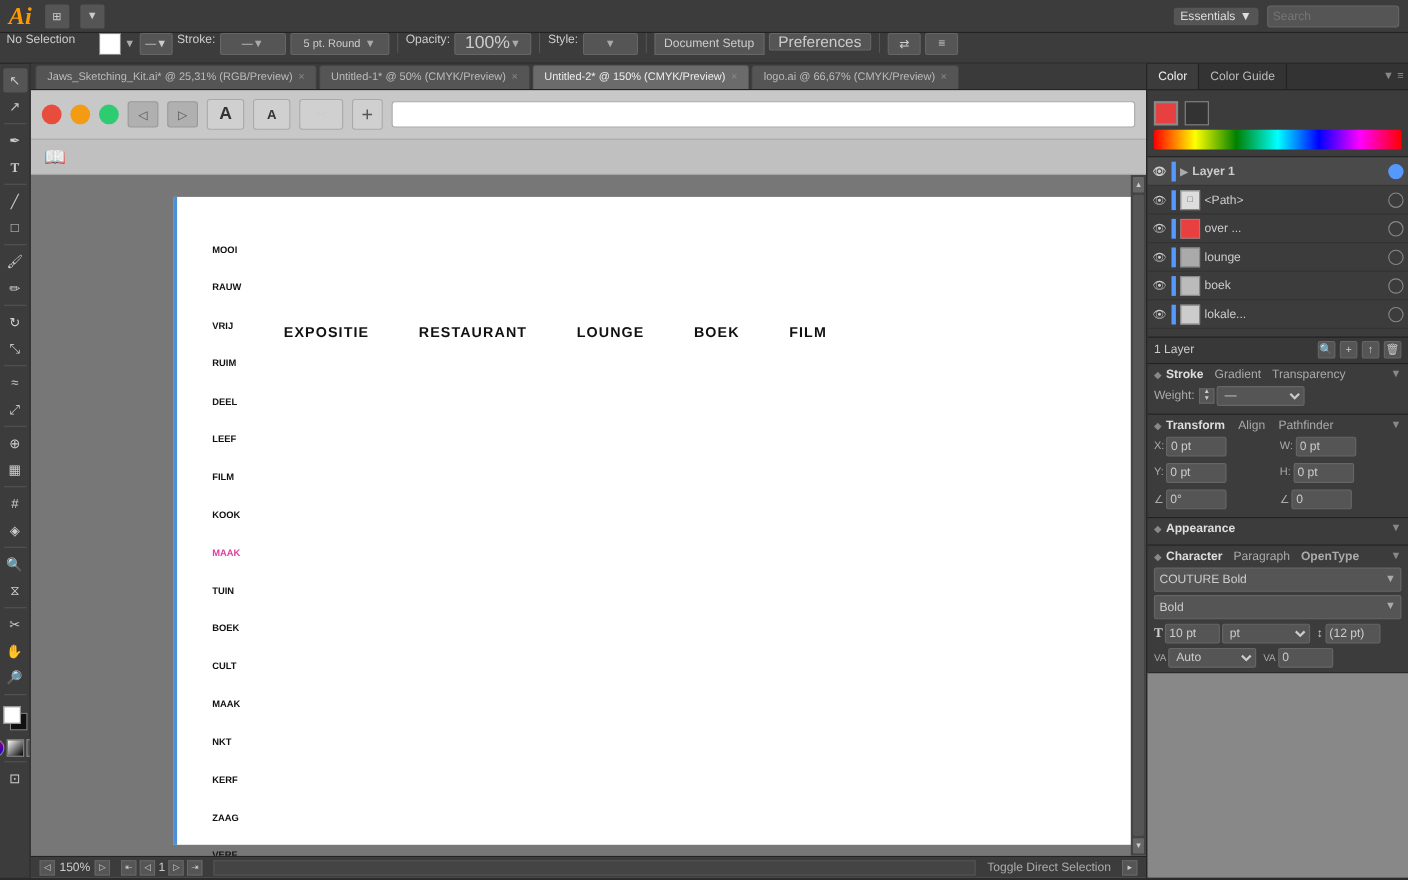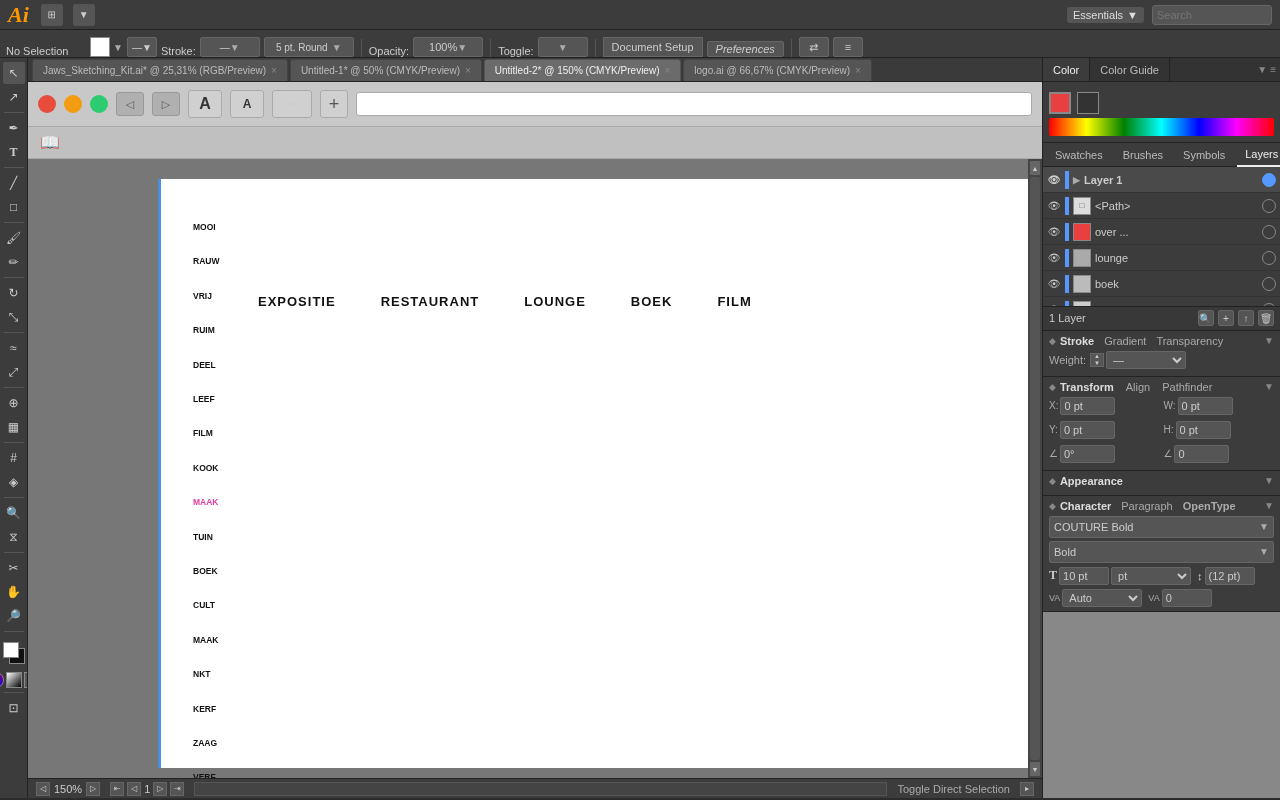--- a/index.html
+++ b/index.html
@@ -40,21 +40,21 @@
       height: 20px;
       width: 120px;
       margin-left: 8px;
     }
 
     
     #toolbar {
       height: 28px;
       background: #3c3c3c;
       display: flex;
-      align-items: flex-end;
+      align-items: flex-start;
       padding: 0 6px;
       gap: 4px;
       border-bottom: 1px solid #222;
     }
     .toolbar-item {
       display: flex;
       align-items: center;
       gap: 3px;
       font-size: 11px;
       color: #ccc;
@@ -680,33 +680,33 @@
   </div>
   <div class="toolbar-box" style="width:90px;">
     <span style="font-size:10px;">5 pt. Round</span>
     <span style="font-size:10px;color:#aaa;margin-left:4px;">▼</span>
   </div>
   <div class="toolbar-sep"></div>
   <div class="toolbar-item">
     <span>Opacity:</span>
   </div>
   <div class="toolbar-box" style="width:70px;">
-    <span style="font-size:11px;">100%</span>
+    <span style="font-size:16px;">100%</span>
     <span style="font-size:10px;color:#aaa;">▼</span>
   </div>
   <div class="toolbar-sep"></div>
   <div class="toolbar-item">
-    <span>Toggle:</span>
+    <span>Style:</span>
   </div>
   <div class="toolbar-box" style="width:50px;">
     <span style="font-size:10px;color:#aaa;">▼</span>
   </div>
   <div class="toolbar-sep"></div>
   <button class="toolbar-box" style="width:auto;padding:0 8px;cursor:pointer;background:#555;border:1px solid #666;color:#ccc;font-size:11px;height:20px;border-radius:0;">Document Setup</button>
-  <button class="toolbar-box" style="width:auto;padding:0 8px;cursor:pointer;background:#555;border:1px solid #666;color:#ccc;font-size:11px;height:16px;border-radius:2px;font-style:italic;">Preferences</button>
+  <button class="toolbar-box" style="width:auto;padding:0 8px;cursor:pointer;background:#555;border:1px solid #666;color:#ccc;font-size:14px;height:16px;border-radius:2px;">Preferences</button>
   <div class="toolbar-sep"></div>
   <div class="toolbar-box" style="width:22px;">⇄</div>
   <div class="toolbar-box" style="width:22px;">≡</div>
 </div>
 
 <div id="main-layout">
 
   <div id="left-panel">
     <div class="tool-icon active" title="Selection">↖</div>
     <div class="tool-icon" title="Direct Selection">↗</div>
@@ -867,27 +867,20 @@
 
     <div id="color-panel">
       <div class="color-swatches-row">
         <div class="color-swatch-white" style="background:#e84040;border:2px solid #888;"></div>
         <div class="color-swatch-black"></div>
       </div>
       <div class="color-gradient"></div>
     </div>
 
     <div id="layers-section">
-      <div id="layers-header">
-        <div class="layers-tab">Swatches</div>
-        <div class="layers-tab">Brushes</div>
-        <div class="layers-tab">Symbols</div>
-        <div class="layers-tab active">Layers</div>
-
-      </div>
 
       <div id="layers-list">
 
         <div class="layer-row main-layer">
           <div class="layer-eye">👁</div>
           <div class="layer-color-bar"></div>
           <div style="font-size:9px;color:#aaa;">▶</div>
           <span class="layer-name">Layer 1</span>
           <div class="layer-target" style="background:#5599ff;border-color:#5599ff;"></div>
         </div>

